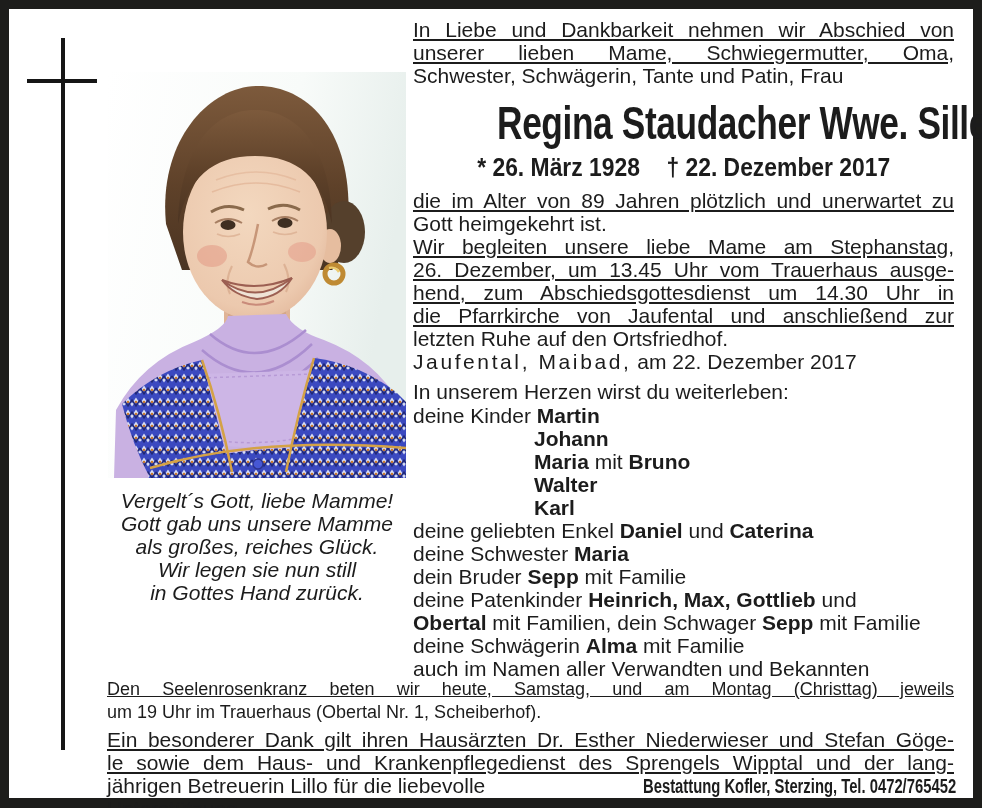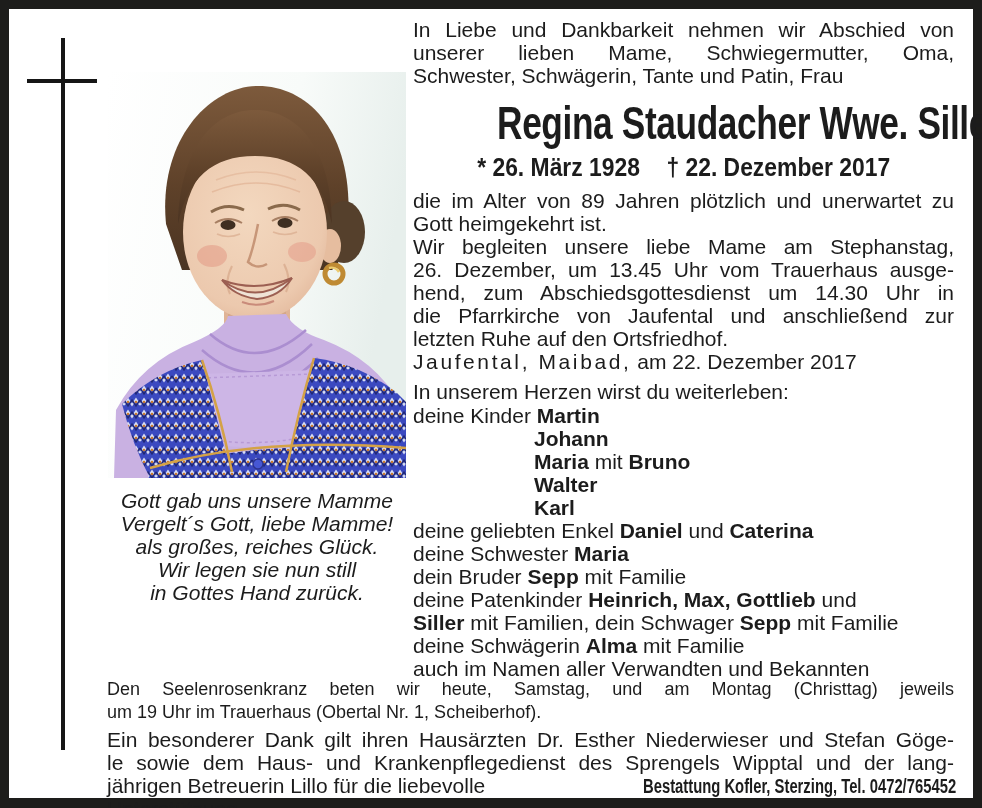--- a/index.html
+++ b/index.html
@@ -15,21 +15,21 @@
   .cross .ch{position:absolute;left:18px;top:70px;width:70px;height:4px;background:#161616;}
   
   .photo{position:absolute;left:99px;top:63px;width:298px;height:406px;overflow:hidden;}
   
   .verse{position:absolute;left:28px;top:480px;width:440px;text-align:center;
          font-style:italic;font-size:21px;}
   .verse .tline{line-height:23px;}
   
   .col{position:absolute;left:404px;top:9px;width:541px;font-size:21px;}
   .tline{line-height:23px;white-space:pre-wrap;}
-  .just{text-align:justify;text-align-last:justify;}
+  .just{text-align:justify;text-align-last:justify;text-decoration:underline;}
   .ind{padding-left:121px;}
   .b{font-weight:700;}
   .lsp{letter-spacing:2.6px;}
   .name{margin-top:11px;height:50px;line-height:50px;text-align:center;white-space:nowrap;}
   .name-inner{display:inline-block;transform:scaleX(0.75);transform-origin:center;
               font-weight:700;font-size:47px;letter-spacing:-0.5px;}
   .dates{height:26px;line-height:26px;text-align:center;white-space:nowrap;margin-top:6px;}
   .dates-inner{display:inline-block;transform:scaleX(0.88);transform-origin:center;
                font-weight:700;font-size:26px;}
   .dgap{display:inline-block;width:30px;}
@@ -127,22 +127,22 @@
           <path d="M42,398 Q150,366 298,378 L298,406 L40,406 Z" fill="url(#apat)"></path>
           <path d="M94,288 Q112,340 124,400" stroke="#d4a246" stroke-width="2.5" fill="none"></path>
           <path d="M206,286 Q190,340 178,400" stroke="#d4a246" stroke-width="2.5" fill="none"></path>
           <path d="M42,396 Q150,364 298,376" stroke="#d4a246" stroke-width="2.5" fill="none"></path>
           <circle cx="150" cy="392" r="5" fill="#4657d4" stroke="#2c338f" stroke-width="1.5"></circle>
         </g>
       </svg>
     </div>
 
     <div class="verse">
+        <div class="tline"><span>Vergelt´s Gott, liebe Mamme!</span></div>
         <div class="tline"><span>Gott gab uns unsere Mamme</span></div>
-        <div class="tline"><span>Vergelt´s Gott, liebe Mamme!</span></div>
         <div class="tline"><span>als großes, reiches Glück.</span></div>
         <div class="tline"><span>Wir legen sie nun still</span></div>
         <div class="tline"><span>in Gottes Hand zurück.</span></div>
       </div>
 
     <div class="col">
       <div>
           <div class="tline just"><span>In Liebe und Dankbarkeit nehmen wir Abschied von</span></div>
           <div class="tline just"><span>unserer lieben Mame, Schwiegermutter, Oma,</span></div>
           <div class="tline"><span>Schwester, Schwägerin, Tante und Patin, Frau</span></div>
@@ -167,21 +167,21 @@
       <div class="family">
           <div class="tline"><span>deine Kinder </span><span class="b">Martin</span></div>
           <div class="tline ind"><span class="b">Johann</span></div>
           <div class="tline ind"><span class="b">Maria</span><span> mit </span><span class="b">Bruno</span></div>
           <div class="tline ind"><span class="b">Walter</span></div>
           <div class="tline ind"><span class="b">Karl</span></div>
           <div class="tline"><span>deine geliebten Enkel </span><span class="b">Daniel</span><span> und </span><span class="b">Caterina</span></div>
           <div class="tline"><span>deine Schwester </span><span class="b">Maria</span></div>
           <div class="tline"><span>dein Bruder </span><span class="b">Sepp</span><span> mit Familie</span></div>
           <div class="tline"><span>deine Patenkinder </span><span class="b">Heinrich, Max, Gottlieb</span><span> und</span></div>
-          <div class="tline"><span class="b">Siller</span><span> mit Familien, dein Schwager </span><span class="b">Sepp</span><span> mit Familie</span></div>
+          <div class="tline"><span class="b">Obertal</span><span> mit Familien, dein Schwager </span><span class="b">Sepp</span><span> mit Familie</span></div>
           <div class="tline"><span>deine Schwägerin </span><span class="b">Alma</span><span> mit Familie</span></div>
           <div class="tline"><span>auch im Namen aller Verwandten und Bekannten</span></div>
         </div>
     </div>
 
     <div class="rosary">
         <div class="tline just"><span>Den Seelenrosenkranz beten wir heute, Samstag, und am Montag (Christtag) jeweils</span></div>
         <div class="tline"><span>um 19 Uhr im Trauerhaus (Obertal Nr. 1, Scheiberhof).</span></div>
       </div>
     <div class="thanks">

